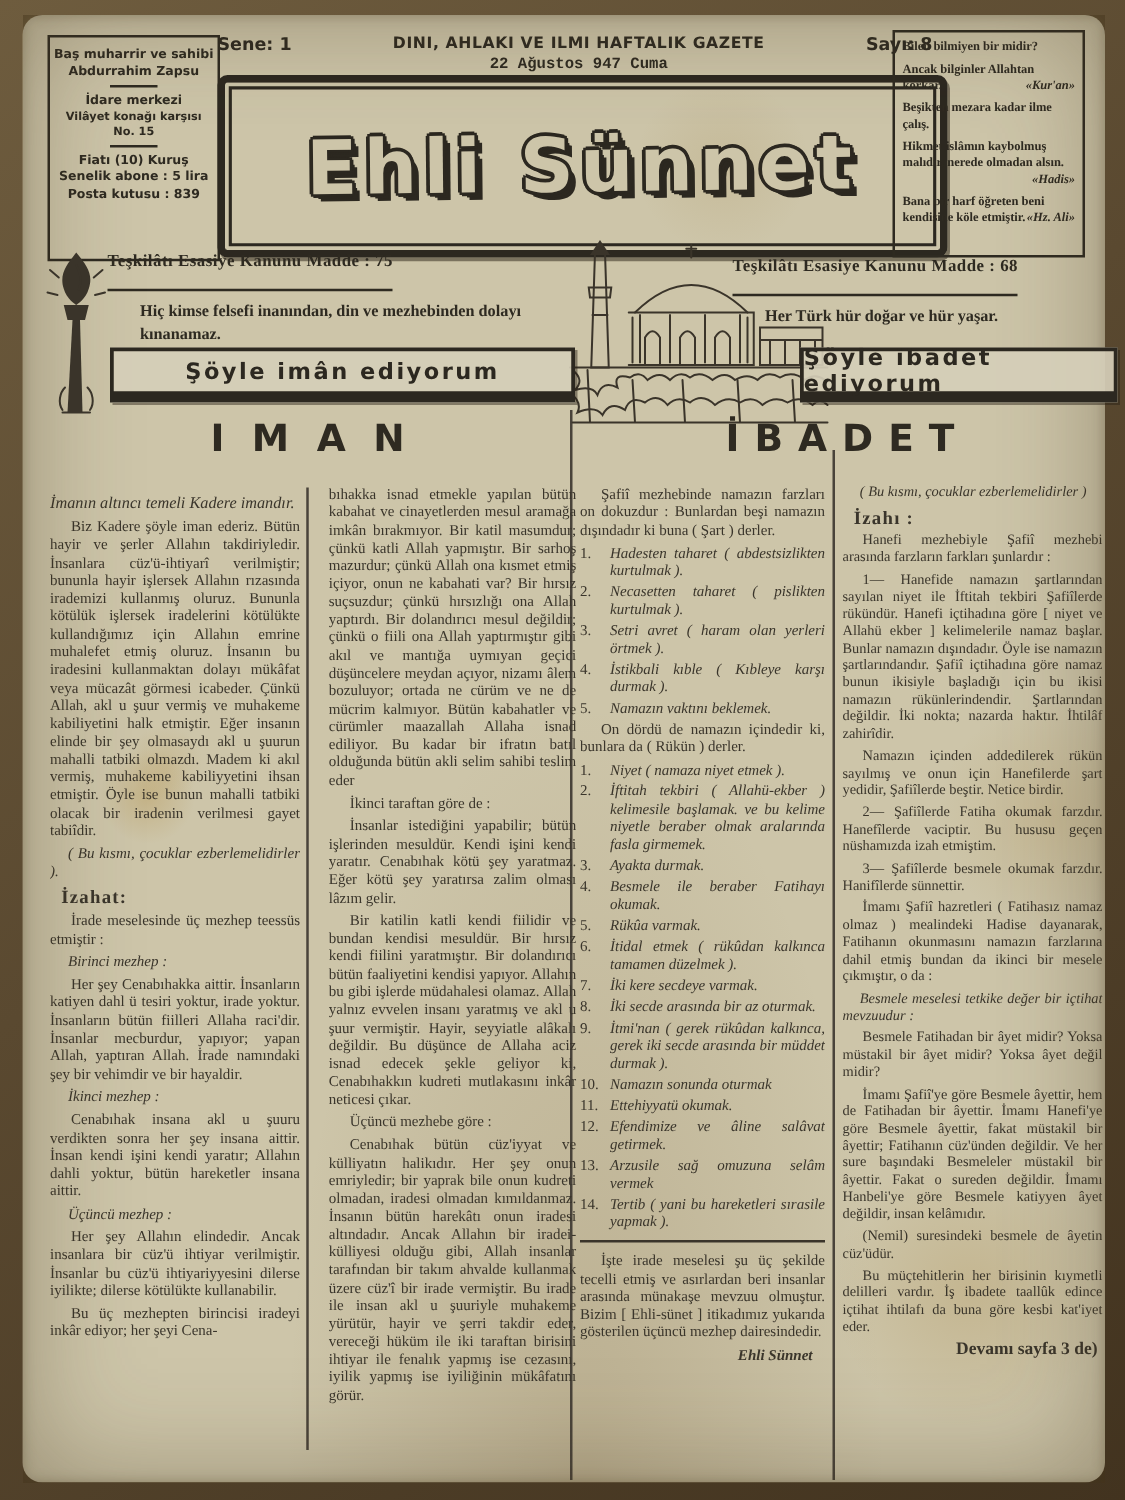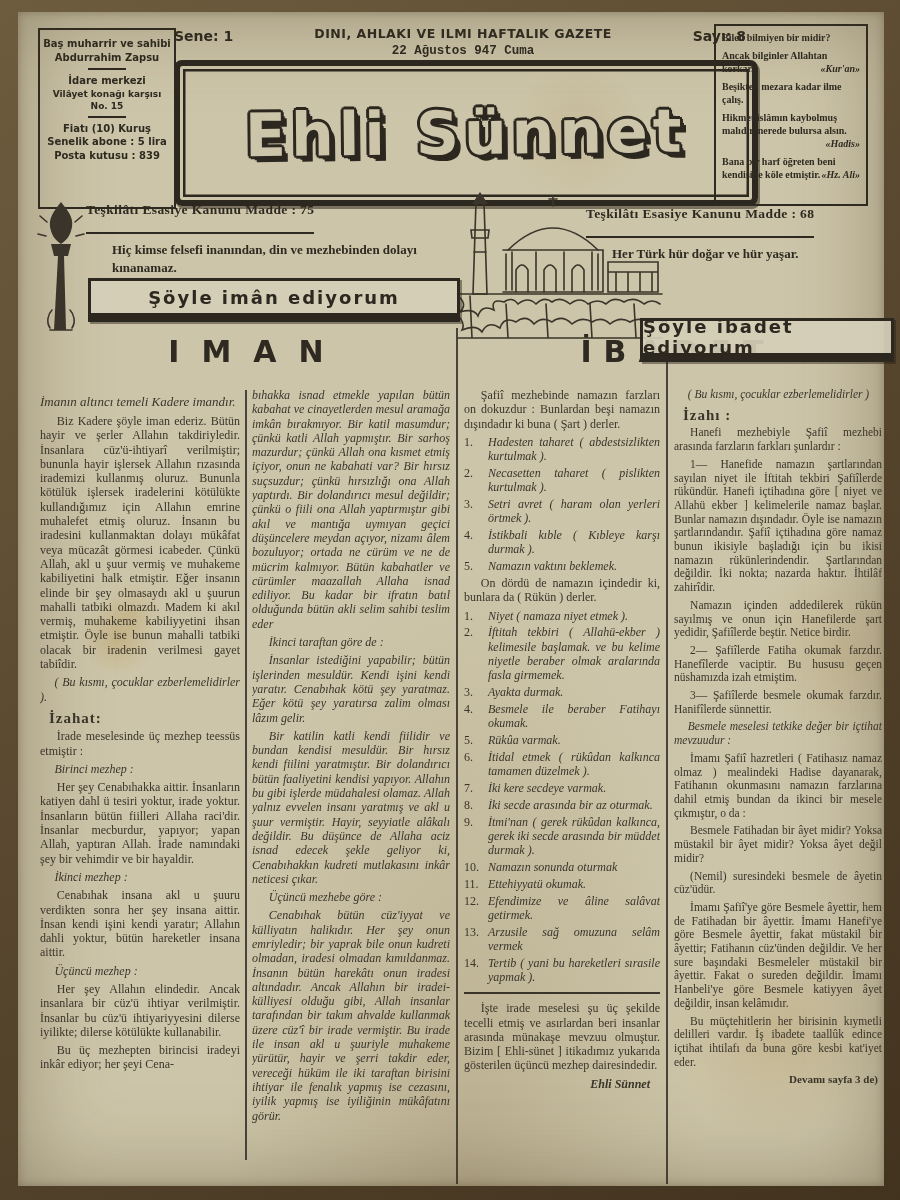--- a/index.html
+++ b/index.html
@@ -14,20 +14,21 @@
   .paper{
     position:absolute;left:18px;top:12px;right:16px;bottom:14px;
     background-color:#cdc5a9;
     background-image:
       radial-gradient(circle at 100px 625px, rgba(175,135,55,0.30) 0, rgba(175,135,55,0) 38px),
       radial-gradient(circle at 114px 598px, rgba(175,135,55,0.18) 0, rgba(175,135,55,0) 30px),
       radial-gradient(circle at 822px 640px, rgba(160,120,45,0.16) 0, transparent 90px),
       radial-gradient(circle at 758px 1020px, rgba(160,120,45,0.20) 0, transparent 110px),
       radial-gradient(circle at 560px 120px, rgba(150,115,45,0.12) 0, transparent 70px),
       radial-gradient(ellipse at 450px 1180px, rgba(120,95,55,0.22) 0, transparent 240px);
+    border-radius: 16px;
   }
   .paper::after{
     content:"";position:absolute;inset:0;pointer-events:none;
     box-shadow:inset 0 0 90px rgba(70,55,30,.40), inset 0 0 10px rgba(70,55,30,.35);
   }
   
   .leftbox{
     position:absolute;left:20px;top:16px;width:128px;height:166px;
     border:2.5px solid #2e2a21;padding:7px 3px 4px;
     text-align:center;font-family:"DejaVu Sans", sans-serif;
@@ -81,21 +82,21 @@
   
   .banner{
     position:absolute;top:266px;height:32px;z-index:3;
     border:3px solid #2c2820;border-bottom:9px solid #2c2820;
     background:rgba(213,206,184,.92);
     display:flex;align-items:center;justify-content:center;
     font-family:"DejaVu Sans", sans-serif;font-weight:bold;font-size:18px;
     letter-spacing:2px;color:#2c2820;box-shadow:2px 2px 0 rgba(40,32,20,.45);
   }
   .banner-left{left:70px;width:366px;}
-  .banner-right{left:622px;width:248px;margin-top:40px;}
+  .banner-right{left:622px;width:248px;}
   
   .torch-wrap{position:absolute;left:12px;top:186px;width:62px;height:142px;z-index:2;}
   .mosque-wrap{position:absolute;left:430px;top:180px;width:218px;height:152px;z-index:1;}
   svg .st{stroke:#3a342a;fill:none;stroke-width:1.6;stroke-linecap:round;}
   svg .fl{fill:#3a342a;stroke:none;}
   
   .sechead{
     position:absolute;top:322px;text-align:center;
     font-family:"DejaVu Sans", sans-serif;font-weight:800;font-size:30px;color:#2e2a21;
   }
@@ -104,35 +105,35 @@
   
   .vrule{position:absolute;width:1.5px;background:#49433a;z-index:0;}
   .vr1{left:227px;top:378px;height:770px;}
   .vr2{left:438px;top:316px;height:856px;}
   .vr3{left:648px;top:348px;height:824px;}
   .col{
     position:absolute;top:376px;height:796px;overflow:hidden;
     font-size:12px;line-height:14.3px;text-align:justify;color:#3a352b;
   }
   .col-1{left:22px;width:200px;}
-  .col-2{left:234px;width:198px;font-style:italic;}
+  .col-2{left:245px;width:198px;}
   .col-3{left:446px;width:196px;}
   .col-4{left:656px;width:208px;font-size:11.5px;line-height:13.7px;}
   .blk{margin:0 0 4px 0;}
   .blk-p{text-indent:1.4em;}
   .blk-pni{text-indent:0;}
   .blk-lead{font-style:italic;font-size:13px;margin:6px 0 5px;line-height:15px;}
   .blk-ital{font-style:italic;text-indent:1.2em;}
   .blk-head{font-weight:bold;font-size:15px;margin:7px 0 4px;text-indent:.6em;letter-spacing:1px;}
   .blk-num{display:flex;margin-bottom:2.5px;}
   .blk-num .num{width:24px;flex:0 0 24px;}
   .blk-num .ntext{flex:1;text-align:justify;font-style:italic;}
   .blk-hr{border:none;border-top:2px solid #3a342a;margin:8px 0 7px;}
   .blk-sig{font-style:italic;font-weight:bold;text-align:right;padding-right:10px;text-indent:0;}
-  .blk-right{text-align:right;font-size:11px;font-weight:600;padding-right:4px;}
+  .blk-right{text-align:right;font-size:14px;font-weight:600;padding-right:4px;}
 </style>
 </head>
 <body>
 
 <div class="paper">
 
   <div class="leftbox">
     <div>Baş muharrir ve sahibi</div>
     <div>Abdurrahim Zapsu</div>
     <div class="boxdiv"></div>
@@ -163,21 +164,21 @@
       <span>Bilen bilmiyen bir midir?</span>
     </div>
     <div class="qitem">
       <span>Ancak bilginler Allahtan korkar.</span>
       <span class="qsrc">«Kur'an»</span>
     </div>
     <div class="qitem">
       <span>Beşikten mezara kadar ilme çalış.</span>
     </div>
     <div class="qitem">
-      <span>Hikmet islâmın kaybolmuş malıdır, nerede bulursa alsın.</span>
+      <span>Hikmet islâmın kaybolmuş malıdır, nerede olmadan alsın.</span>
       <span class="qsrc">«Hadis»</span>
     </div>
     <div class="qitem">
       <span>Bana bir harf öğreten beni kendisine köle etmiştir.</span>
       <span class="qsrc">«Hz. Ali»</span>
     </div>
   </div>
 
   <div class="torch-wrap">
     <svg width="62" height="142" viewBox="0 0 62 142">
@@ -339,22 +340,22 @@
       <div class="blk blk-sig">Ehli Sünnet</div>
     </div>
   <div class="col col-4">
       <div class="blk blk-ital">( Bu kısmı, çocuklar ezberlemelidirler )</div>
       <div class="blk blk-head">İzahı :</div>
       <div class="blk blk-p">Hanefi mezhebiyle Şafiî mezhebi arasında farzların farkları şunlardır :</div>
       <div class="blk blk-p">1—  Hanefide namazın şartlarından sayılan niyet ile İftitah tekbiri Şafiîlerde rükündür. Hanefi içtihadına göre [ niyet ve Allahü ekber ] kelimelerile namaz başlar. Bunlar namazın dışındadır. Öyle ise namazın şartlarındandır. Şafiî içtihadına göre namaz bunun ikisiyle başladığı için bu ikisi namazın rükünlerindendir. Şartlarından değildir. İki nokta; nazarda haktır. İhtilâf zahirîdir.</div>
       <div class="blk blk-p">Namazın içinden addedilerek rükün sayılmış ve onun için Hanefilerde şart yedidir, Şafiîlerde beştir. Netice birdir.</div>
       <div class="blk blk-p">2—  Şafiîlerde Fatiha okumak farzdır. Hanefîlerde vaciptir. Bu hususu geçen nüshamızda izah etmiştim.</div>
       <div class="blk blk-p">3—  Şafiîlerde besmele okumak farzdır. Hanifîlerde sünnettir.</div>
+      <div class="blk blk-p">İmamı Şafiî hazretleri ( Fatihasız namaz olmaz ) mealindeki Hadise dayanarak, Fatihanın okunmasını namazın farzlarına dahil etmiş bundan da ikinci bir mesele çıkmıştır, o da :</div>
       <div class="blk blk-ital">Besmele meselesi tetkike değer bir içtihat mevzuudur :</div>
-      <div class="blk blk-p">İmamı Şafiî hazretleri ( Fatihasız namaz olmaz ) mealindeki Hadise dayanarak, Fatihanın okunmasını namazın farzlarına dahil etmiş bundan da ikinci bir mesele çıkmıştır, o da :</div>
       <div class="blk blk-p">Besmele Fatihadan bir âyet midir?  Yoksa müstakil bir âyet midir?  Yoksa âyet değil midir?</div>
+      <div class="blk blk-p">İmamı Şafiî'ye göre Besmele âyettir, hem de Fatihadan bir âyettir. İmamı Hanefi'ye göre Besmele âyettir, fakat müstakil bir âyettir; Fatihanın cüz'ünden değildir. Ve her sure başındaki Besmeleler müstakil bir âyettir. Fakat o sureden değildir. İmamı Hanbeli'ye göre Besmele katiyyen âyet değildir, insan kelâmıdır.</div>
       <div class="blk blk-p">(Nemil) suresindeki besmele de âyetin cüz'üdür.</div>
-      <div class="blk blk-p">İmamı Şafiî'ye göre Besmele âyettir, hem de Fatihadan bir âyettir. İmamı Hanefi'ye göre Besmele âyettir, fakat müstakil bir âyettir; Fatihanın cüz'ünden değildir. Ve her sure başındaki Besmeleler müstakil bir âyettir. Fakat o sureden değildir. İmamı Hanbeli'ye göre Besmele katiyyen âyet değildir, insan kelâmıdır.</div>
       <div class="blk blk-p">Bu müçtehitlerin her birisinin kıymetli delilleri vardır. İş ibadete taallûk edince içtihat ihtilafı da buna göre kesbi kat'iyet eder.</div>
       <div class="blk blk-right">Devamı sayfa 3 de)</div>
     </div>
 
 </div>
 
 </body></html>

